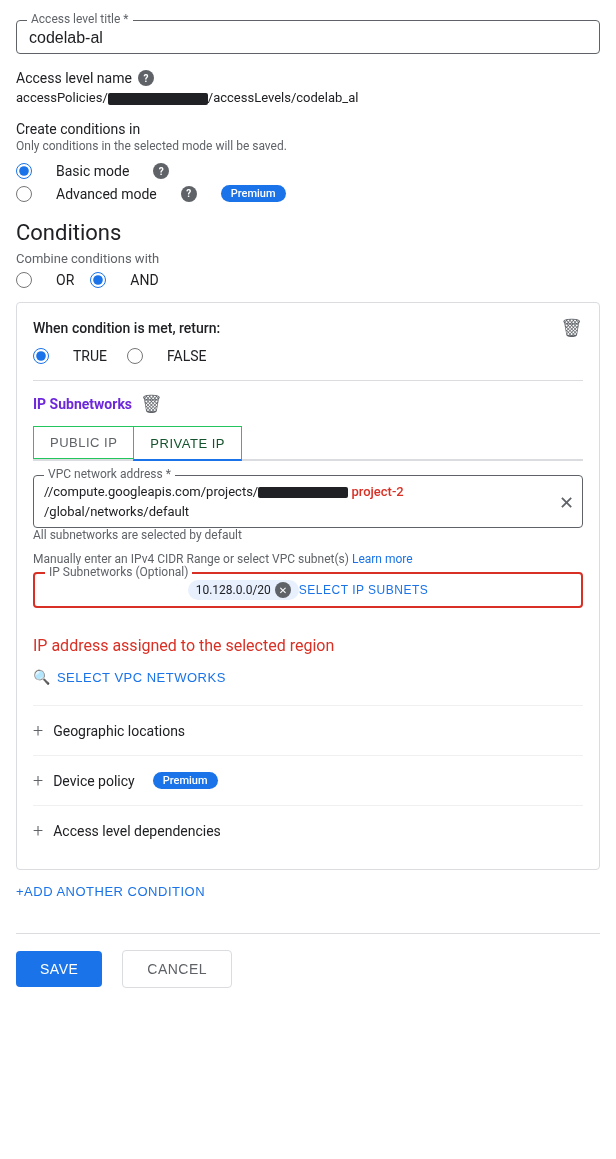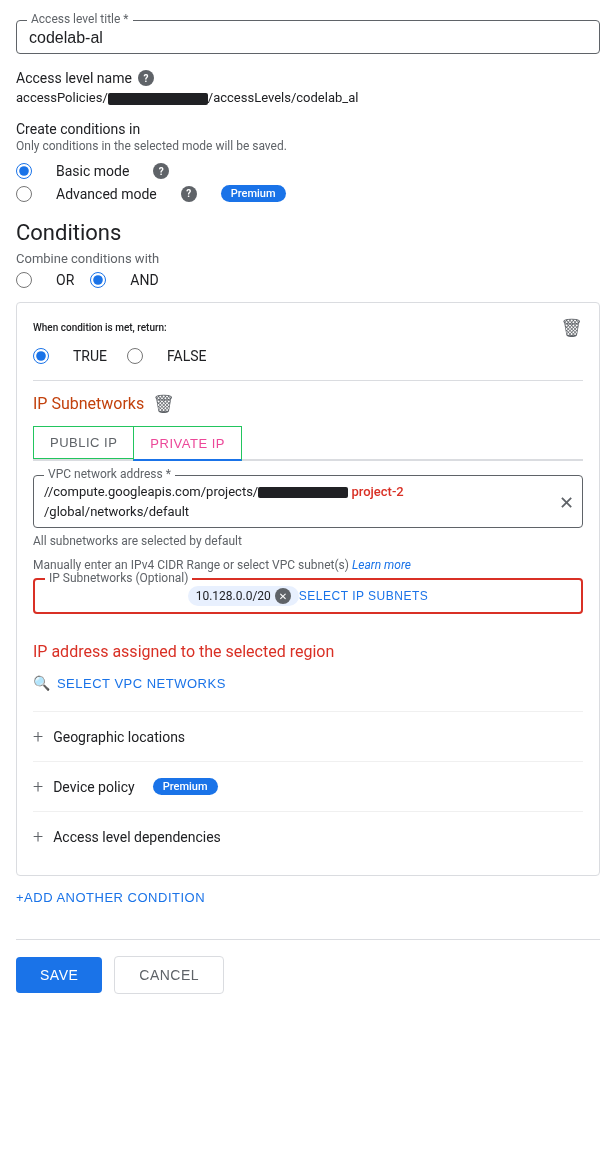--- a/index.html
+++ b/index.html
@@ -144,21 +144,21 @@
       padding: 14px 16px;
       position: relative;
     }
     .condition-box-header {
       display: flex;
       justify-content: space-between;
       align-items: center;
       margin-bottom: 10px;
     }
     .condition-return-label {
-      font-size: 10px;
+      font-size: 14px;
       font-weight: 500;
       color: #202124;
     }
     .trash-icon {
       cursor: pointer;
       color: #5f6368;
       font-size: 18px;
     }
     .true-false-row {
       display: flex;
@@ -168,57 +168,56 @@
     }
 
     
     .subsection-header {
       display: flex;
       align-items: center;
       gap: 8px;
       margin-bottom: 12px;
     }
     .subsection-title {
-      font-size: 16px;
-      font-weight: 400;
-      color: #c2410c;
+      font-size: 14px;
+      font-weight: 700;
+      color: #6d28d9;
     }
 
     
     .tab-row {
       display: flex;
       border-bottom: 2px solid #dadce0;
       margin-bottom: 14px;
     }
     .tab-btn {
       padding: 8px 16px;
       font-size: 13px;
       font-weight: 500;
       color: #5f6368;
       border: 1px solid #22c55e;
       background: #fff;
       cursor: pointer;
       letter-spacing: 0.5px;
     }
     .tab-btn.active {
-      color: #ec4899;
+      color: #14532d;
       border-bottom: 2px solid #1a73e8;
       margin-bottom: -2px;
     }
     .tab-btn:first-child {
       border-right: none;
     }
 
     
     .vpc-field-wrapper {
       position: relative;
       border: 1px solid #5f6368;
       border-radius: 4px;
       padding: 6px 36px 6px 10px;
-      margin-bottom: 6px;
     }
     .vpc-field-wrapper .field-label {
       position: absolute;
       top: -9px;
       left: 10px;
       background: #fff;
       padding: 0 4px;
       font-size: 12px;
       color: #5f6368;
     }
@@ -259,21 +258,20 @@
 
     
     .cidr-note {
       font-size: 12px;
       color: #5f6368;
       margin-bottom: 6px;
     }
     .cidr-note a {
       color: #1a73e8;
       text-decoration: none;
-      font-style: italic;
     }
 
     .ip-subnets-field-wrapper {
       border: 2px solid #d93025;
       border-radius: 4px;
       padding: 6px 10px;
       display: flex;
       align-items: center;
       justify-content: center;
       margin-bottom: 20px;
@@ -376,21 +374,21 @@
       background: none;
       border: none;
       padding: 14px 0;
       letter-spacing: 0.5px;
     }
 
     
     .action-row {
       display: flex;
       align-items: center;
-      gap: 12px;
+      gap: 20px;
       margin-top: 20px;
       padding-top: 16px;
       border-top: 1px solid #dadce0;
     }
     .btn-save {
       background: #1a73e8;
       color: #fff;
       border: none;
       border-radius: 4px;
       padding: 10px 24px;

